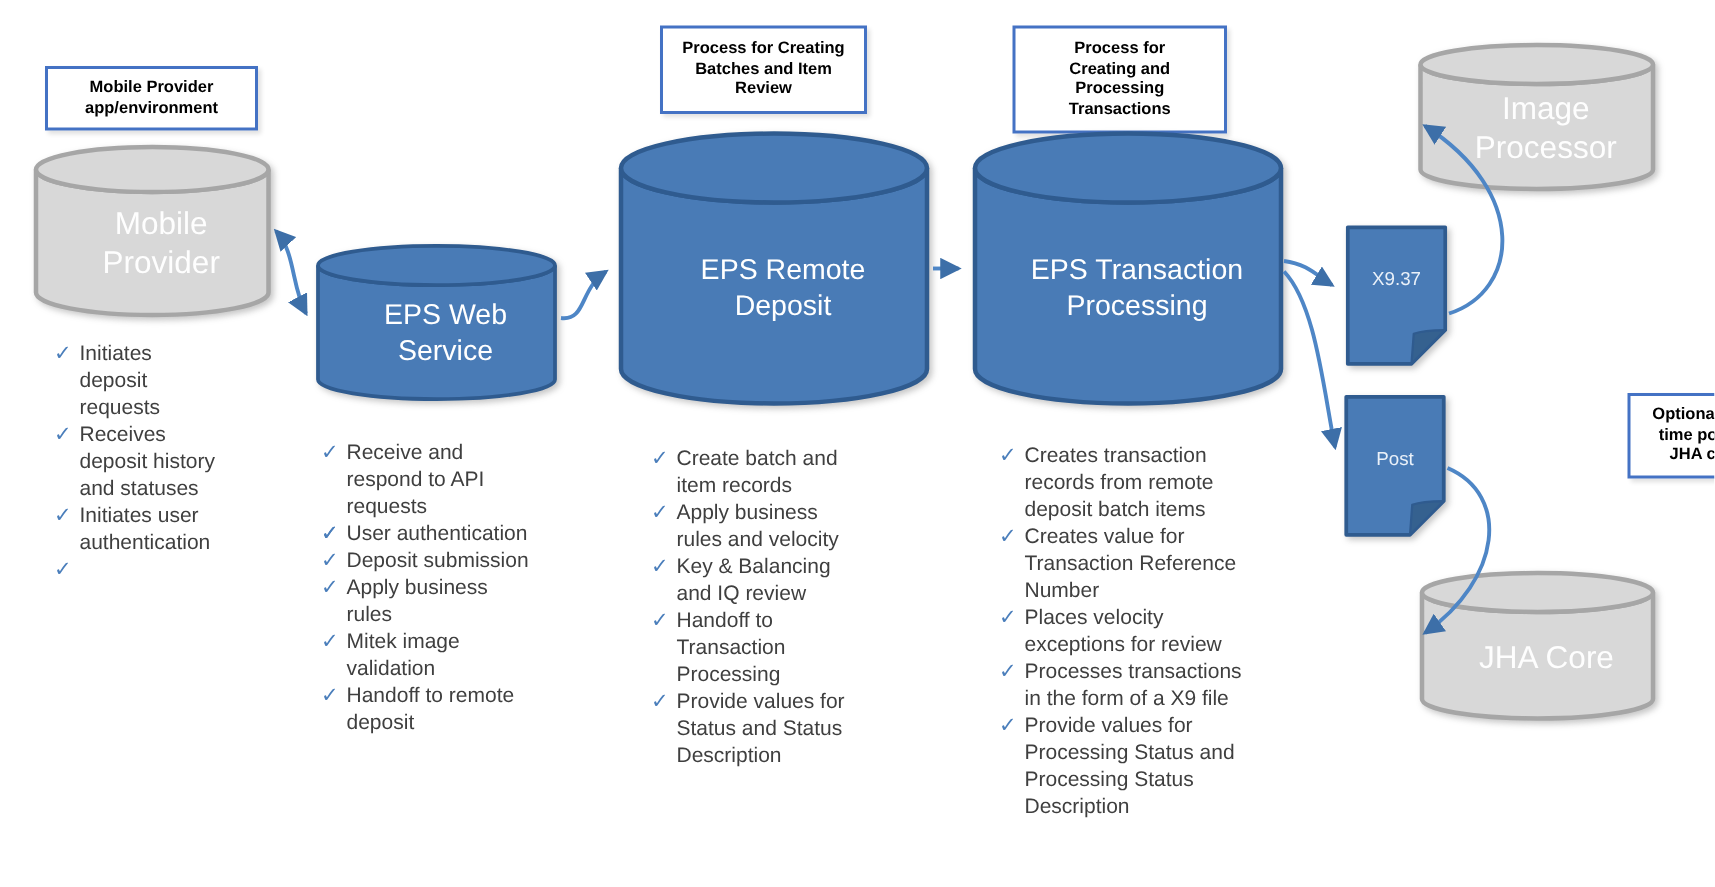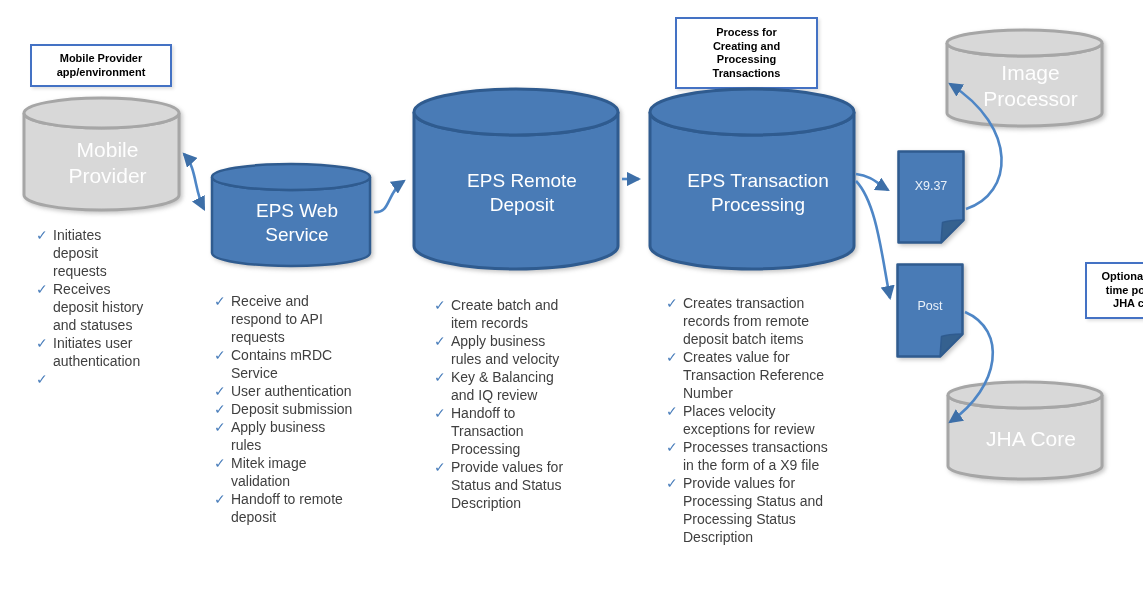--- a/index.html
+++ b/index.html
@@ -39,20 +39,21 @@
   
   .arrows { position:absolute; left:0; top:0; pointer-events:none; }
 </style>
 </head>
 <body>
 
 <div class="canvas">
 
   <div class="ann" style="left:30px; top:44px; width:142px; height:43px; padding:0 14px;">Mobile Provider app/environment</div>
 
+  <div class="ann" style="left:440px; top:17px; width:138px; height:59px; padding:0 10px;">Process for Creating Batches and Item Review</div>
 
   <div class="ann" style="left:675px; top:17px; width:143px; height:72px; padding:16px 27px;">Process for Creating and Processing Transactions</div>
 
   <div class="ann" style="left:1046px; top:262px; width:104px; height:57px; padding:0 7px;margin-left:39px;">Optional real-time post to JHA core</div>
 
   <div class="cyl" style="left:22px; top:96px;">
     <svg width="159" height="116">
       <path d="M2,17 L2,99 A77.5,15 0 0 0 157,99 L157,17 A77.5,15 0 0 1 2,17 Z" fill="#D8D8D8" stroke="#A6A6A6" stroke-width="3"></path>
       <ellipse cx="79.5" cy="17" rx="77.5" ry="15" fill="#D8D8D8" stroke="#A6A6A6" stroke-width="3"></ellipse>
     </svg>
@@ -132,21 +133,21 @@
       <li><span class="check">✓</span><span>Initiates deposit requests</span></li>
       <li><span class="check">✓</span><span>Receives deposit history and statuses</span></li>
       <li><span class="check">✓</span><span>Initiates user authentication</span></li>
       <li><span class="check">✓</span></li>
     </ul>
   </div>
 
   <div class="checklist" style="left:214px; top:292px; width:141px;">
     <ul>
       <li><span class="check">✓</span><span>Receive and respond to API requests</span></li>
-      <li><span class="check">✓</span><span>Contains mRDC Service</span></li>
+      <li><span class="check">✓</span></li>
       <li><span class="check">✓</span><span>User authentication</span></li>
       <li><span class="check">✓</span><span>Deposit submission</span></li>
       <li><span class="check">✓</span><span>Apply business rules</span></li>
       <li><span class="check">✓</span><span>Mitek image validation</span></li>
       <li><span class="check">✓</span><span>Handoff to remote deposit</span></li>
     </ul>
   </div>
 
   <div class="checklist" style="left:434px; top:296px; width:137px;">
     <ul>

